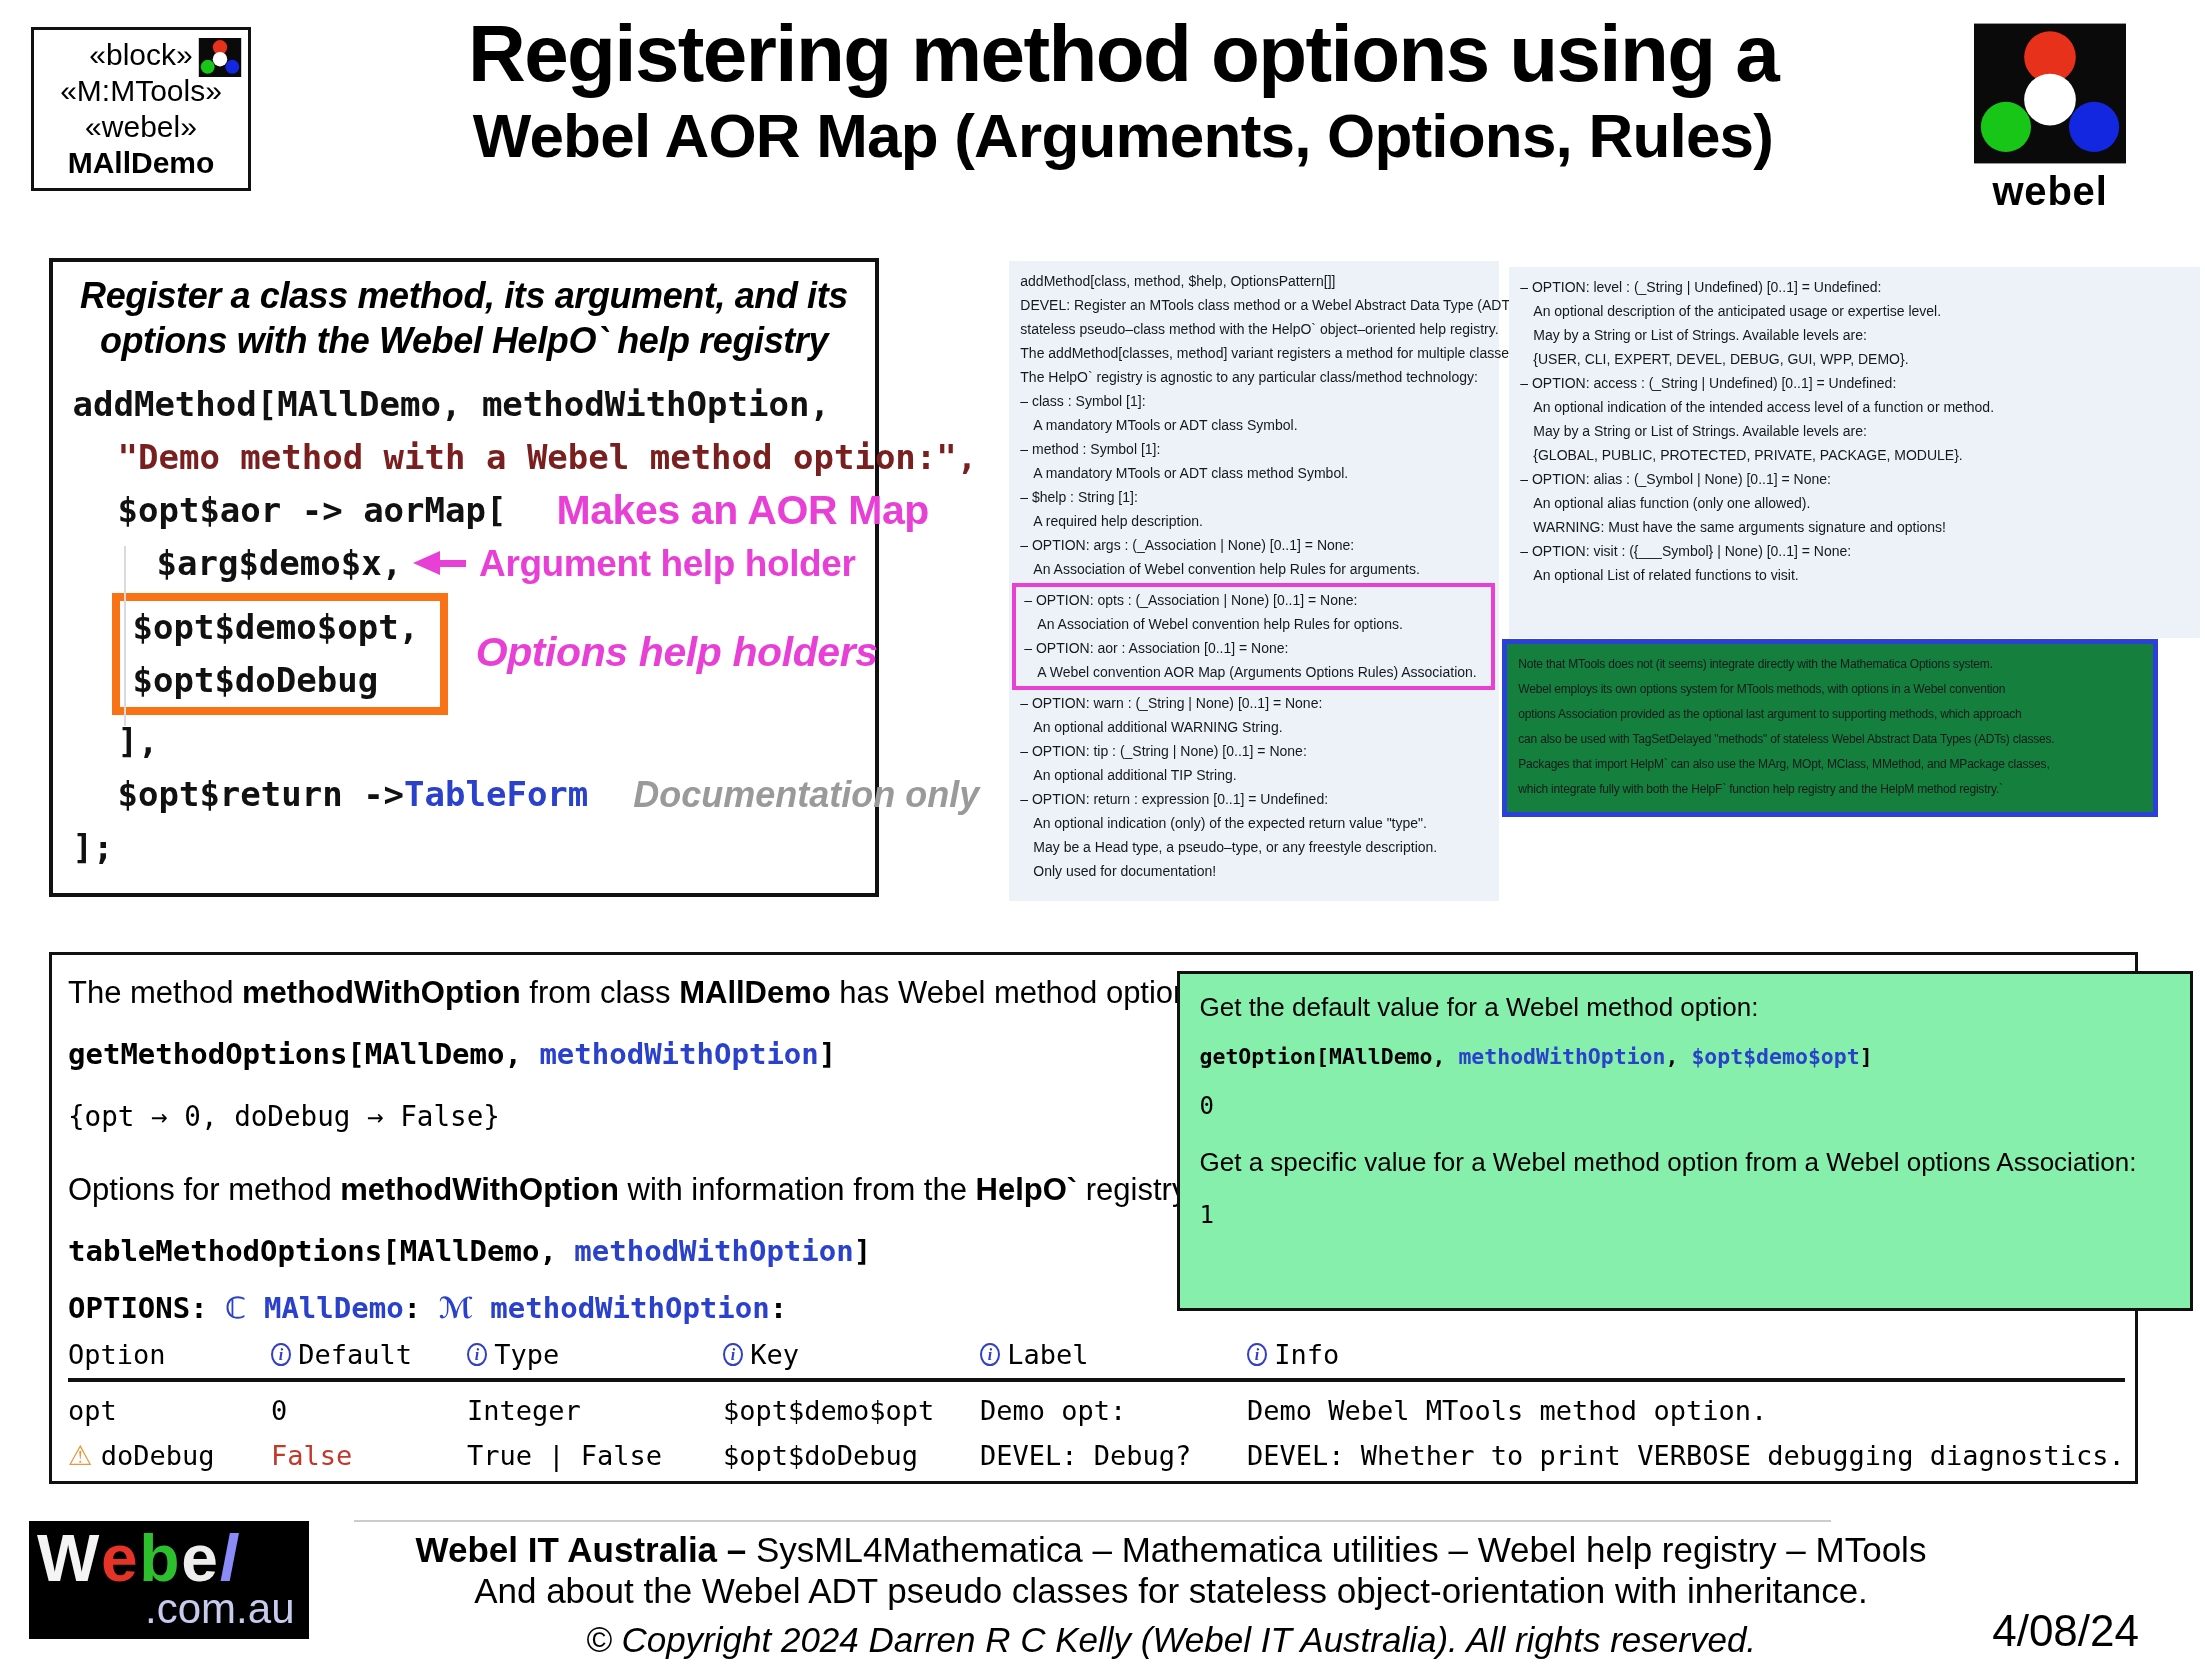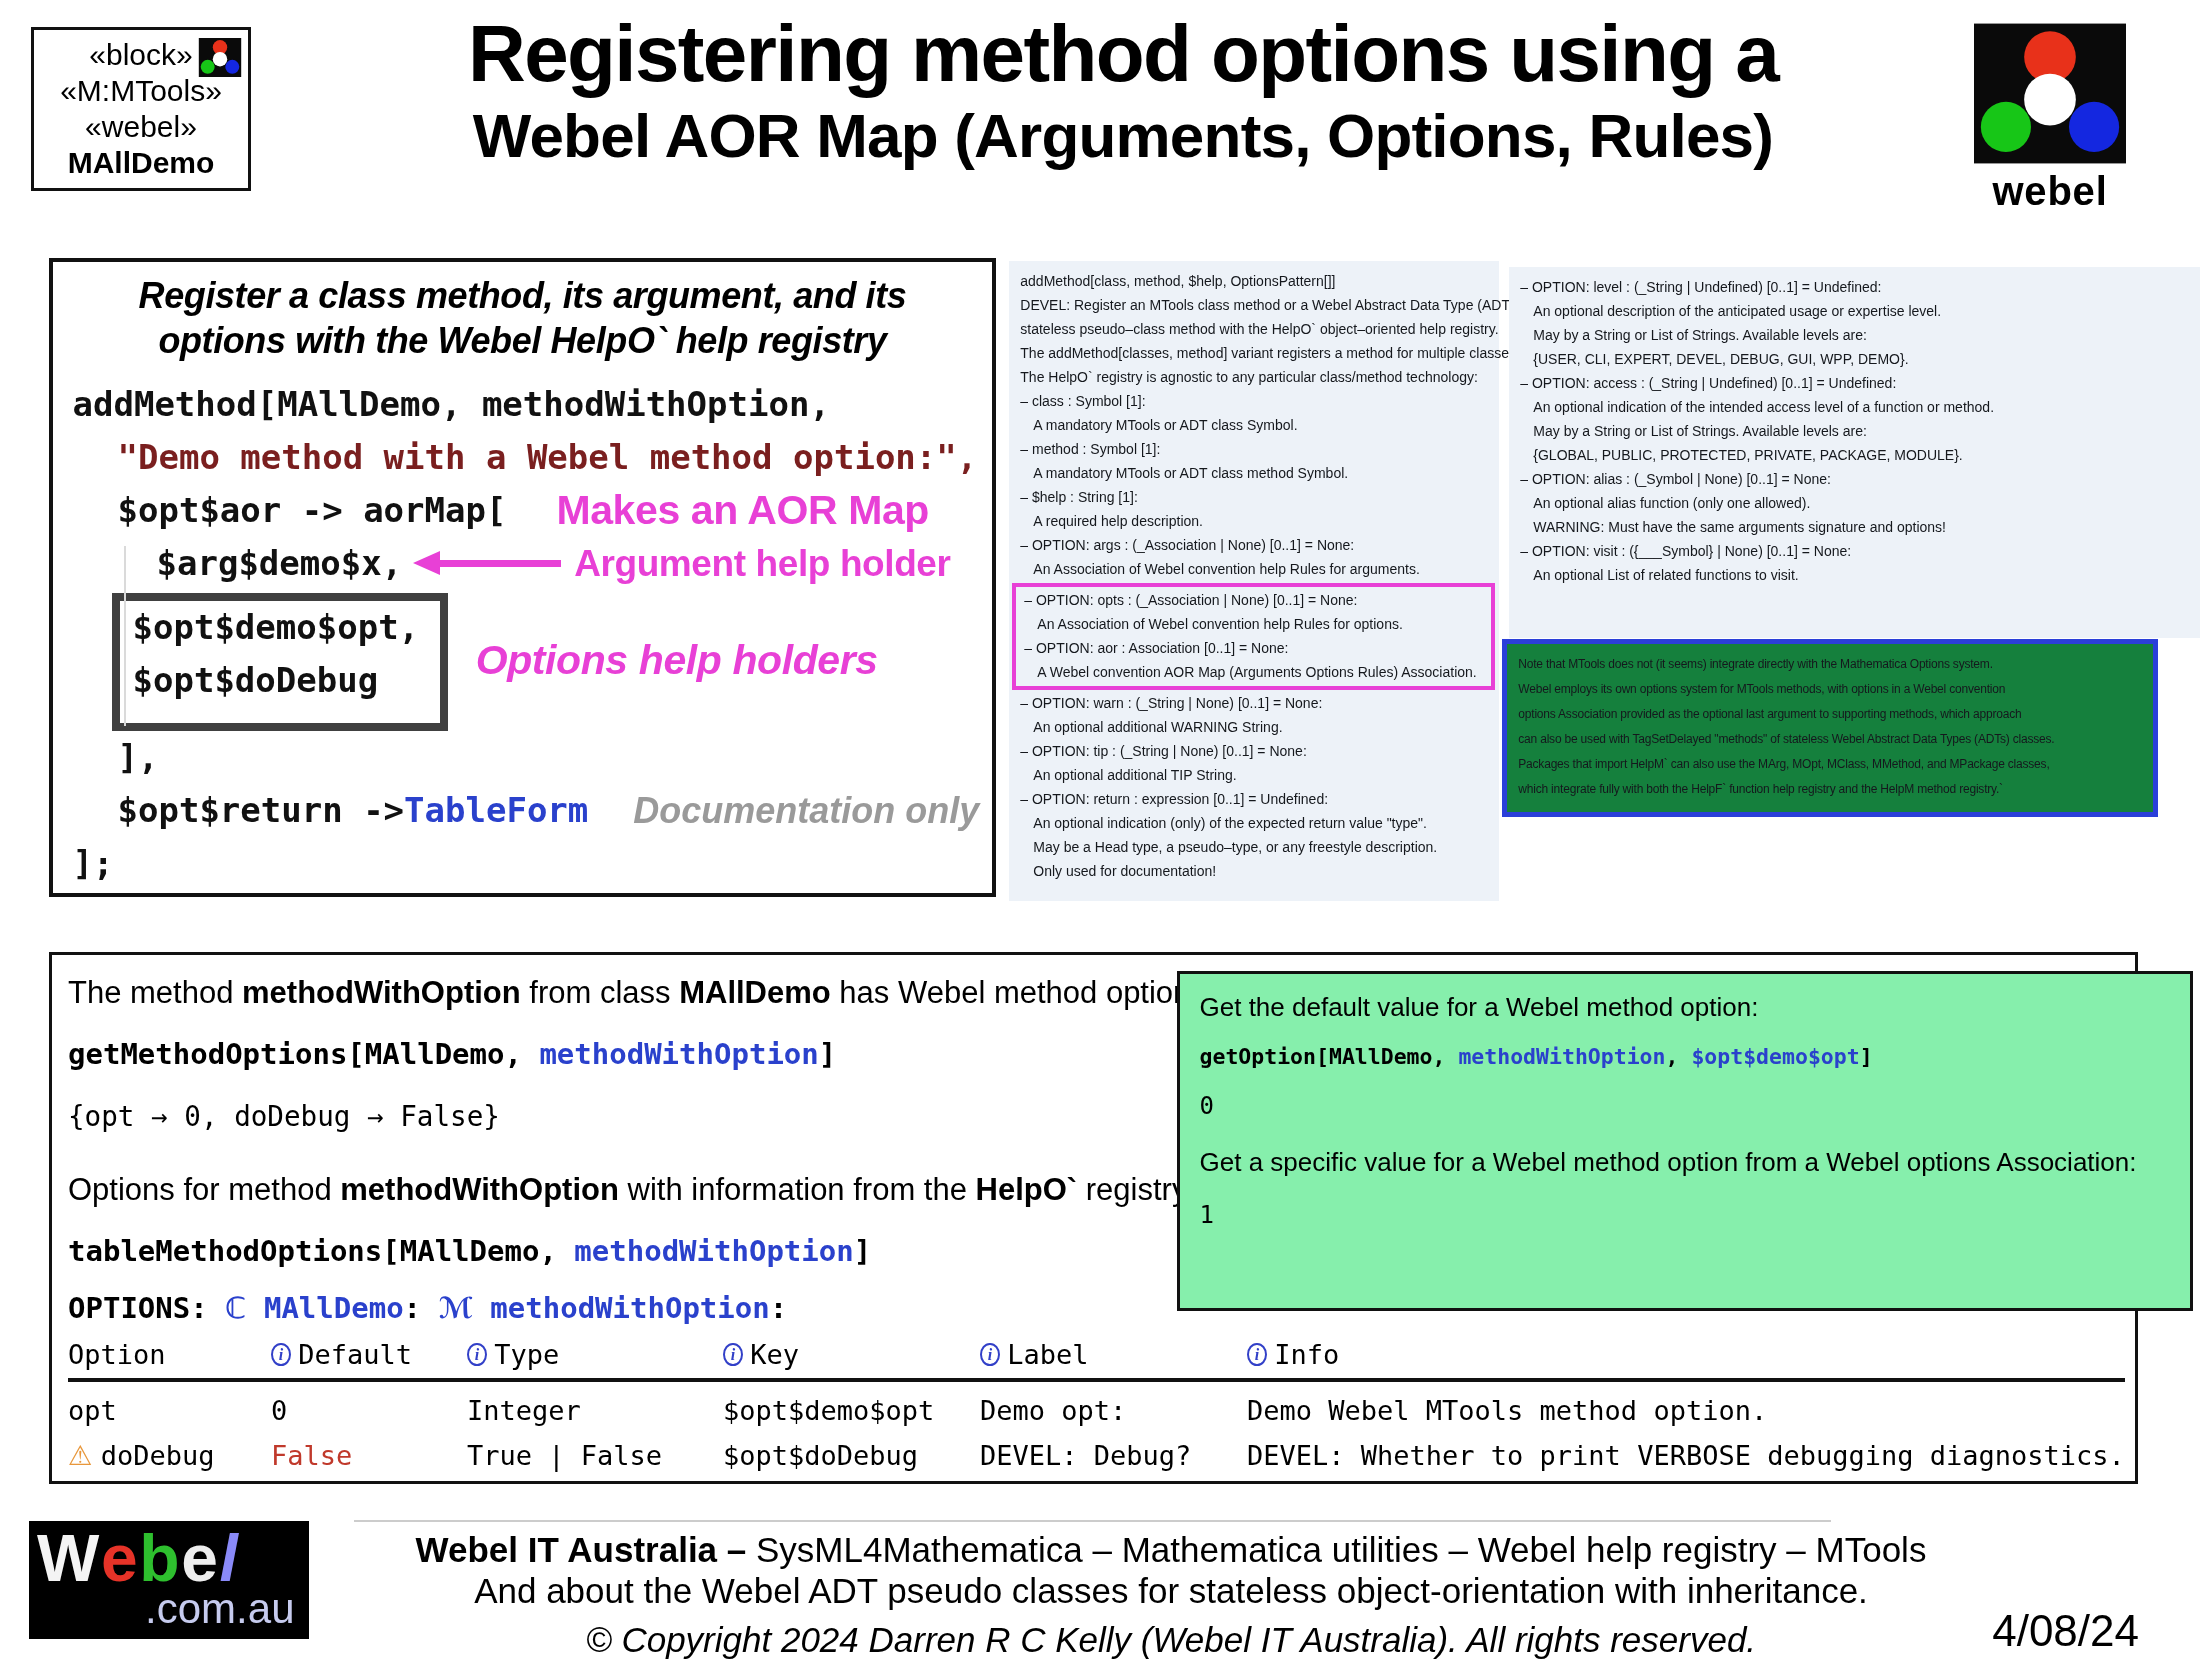--- a/index.html
+++ b/index.html
@@ -14,21 +14,21 @@
   .sb-name{font-weight:bold;}
   .sb-icon{position:absolute;top:8px;right:6.5px;width:44px;height:39px;}
   
   .page-title{position:absolute;left:276px;top:11.3px;width:1694px;text-align:center;}
   .pt1{font-size:80px;font-weight:bold;letter-spacing:-1.6px;line-height:86px;}
   .pt2{font-size:62px;font-weight:bold;letter-spacing:-0.8px;line-height:71px;margin-top:3.2px;}
   
   .logo-tr{position:absolute;left:1974px;top:23px;width:152px;text-align:center;}
   .logo-tr .wordmark{font-size:40px;font-weight:bold;letter-spacing:0.8px;margin-top:1.6px;}
   
-  .left-panel{position:absolute;left:49px;top:258px;width:947px;height:639px;
+  .left-panel{position:absolute;left:49px;top:258px;width:830px;height:639px;
     border:4px solid #111;box-sizing:border-box;padding:11.3px 19.5px;background:#fff;}
   .lp-heading{font-weight:bold;font-style:italic;font-size:36px;line-height:45px;
     text-align:center;letter-spacing:-0.4px;}
   .code{font-family:"DejaVu Sans Mono",monospace;font-size:34px;font-weight:700;
     line-height:53px;color:#111;margin-top:14.6px;white-space:nowrap;}
   .cl{white-space:nowrap;}
   .ind1{padding-left:45px;}
   .ind2{padding-left:84px;}
   .str{color:#7a1f1f;}
   .blue{color:#2a41cc;}
@@ -36,21 +36,21 @@
     font-size:41px;letter-spacing:-0.4px;}
   .gray-note{color:#9a9a9a;font-style:italic;font-weight:bold;
     font-family:"Liberation Sans",sans-serif;font-size:36px;margin-left:45px;}
   .flexrow{display:flex;align-items:center;}
   .ann-aor{margin-left:50px;}
   .arrow-line{display:inline-block;width:122px;height:7.3px;background:#e840d6;
     margin:0 13px 0 37px;position:relative;}
   .arrow-line::before{content:"";position:absolute;left:-26px;top:-9px;
     border-top:12px solid transparent;border-bottom:12px solid transparent;
     border-right:27.6px solid #e840d6;}
-  .optbox{display:inline-block;border:8px solid #404040;padding:0 21px 16px 13px;
+  .optbox{display:inline-block;border:8px solid #f97316;padding:0 21px 0 13px;
     margin-left:39px;margin-top:3.2px;}
   .optbox-label{margin-left:27.6px;font-style:italic;}
   .vguide{position:absolute;left:71px;top:284px;width:1.6px;height:180px;background:#dadada;}
   
   .docpanel{position:absolute;background:#edf2f8;font-size:14px;line-height:24px;
     color:#15181d;padding:8px 4.9px 0 11.3px;box-sizing:border-box;}
   .doc-left{left:1009px;top:261px;width:490px;height:640px;}
   .doc-right{left:1509px;top:267px;width:691px;height:371px;}
   .dline{white-space:nowrap;}
   .dline.ind{padding-left:13px;}

